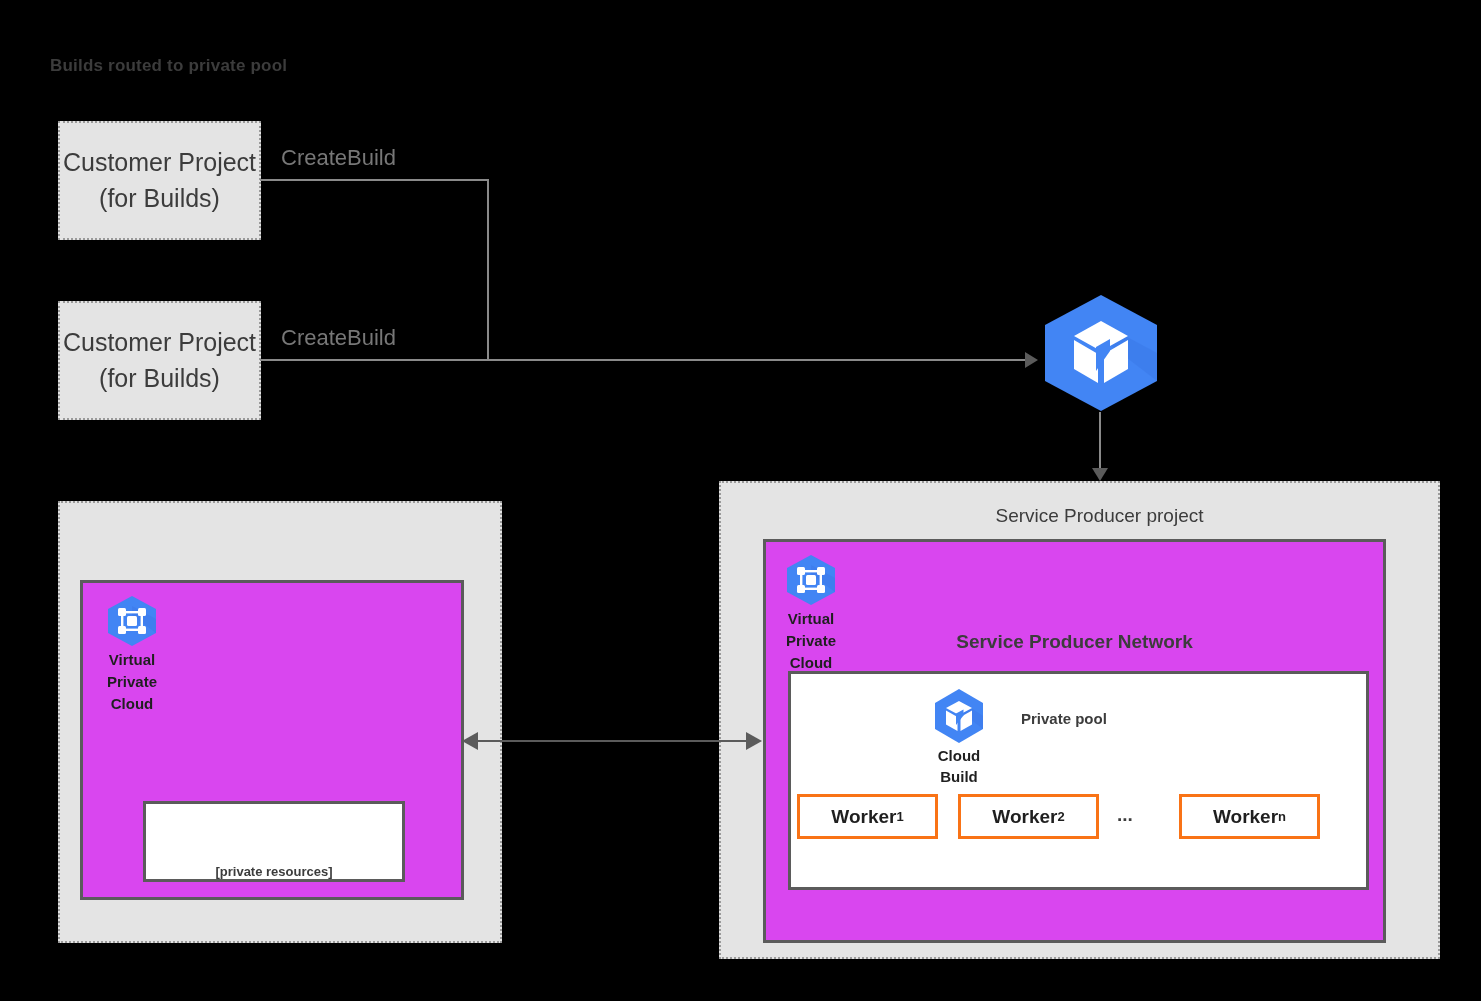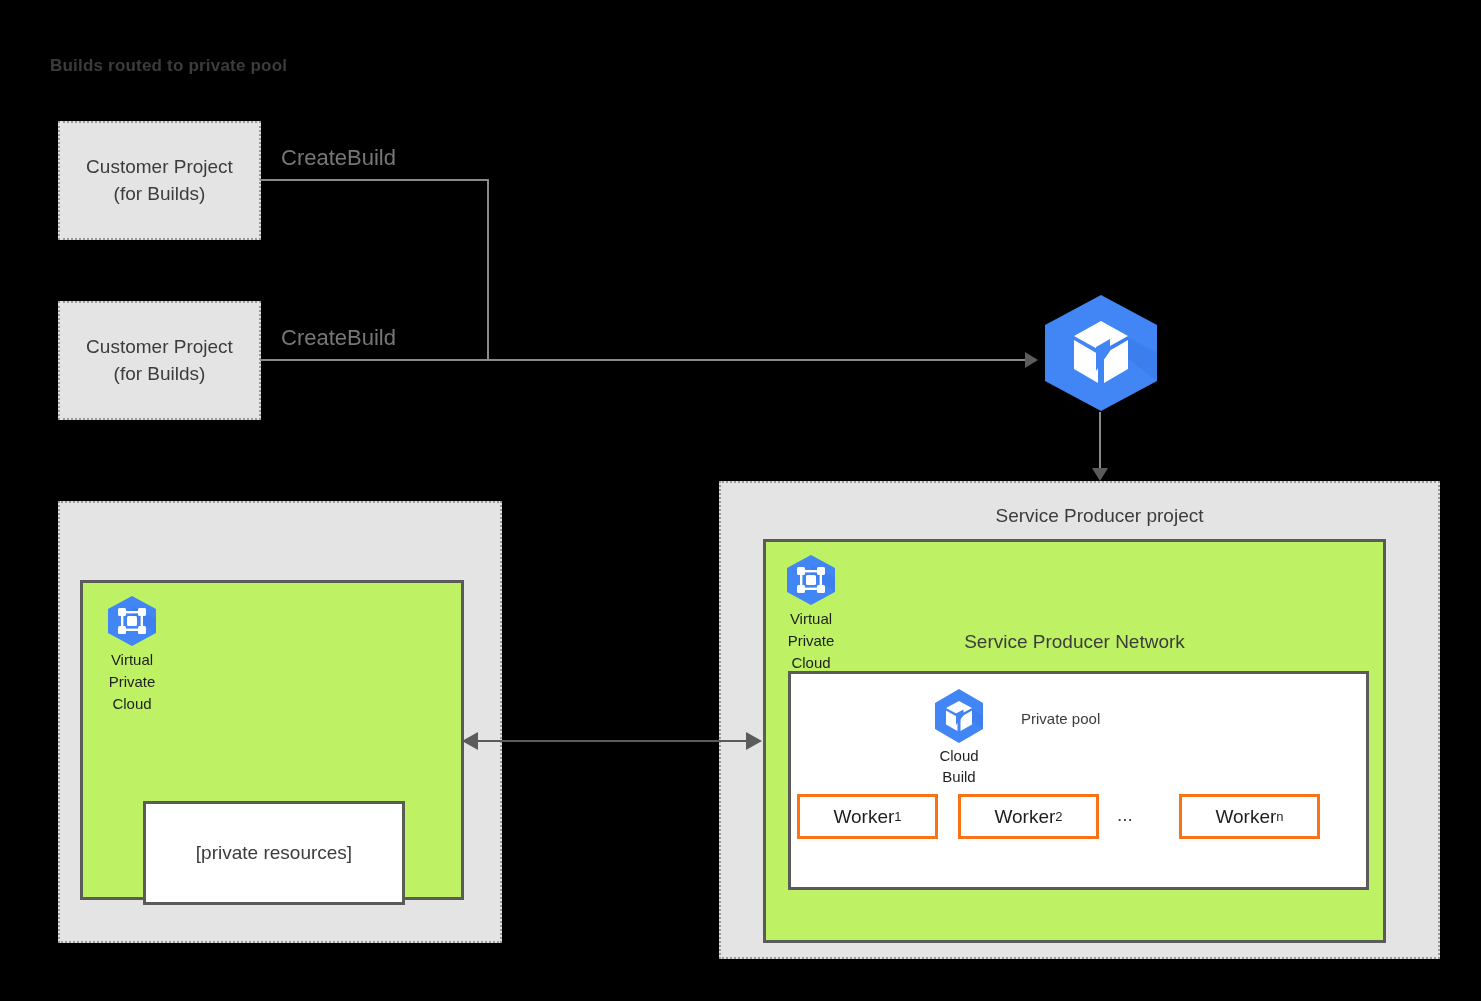--- a/index.html
+++ b/index.html
@@ -35,21 +35,21 @@
     border: 2px dotted #9a9a9a;
     display: flex;
     align-items: center;
     justify-content: center;
     text-align: center;
     color: #3c3c3c;
   }
   .cust-build-box {
     width: 203px;
     height: 119px;
-    font-size: 19px;
+    font-size: 25px;
     line-height: 1.42;
   }
   #customer-project-builds-1 { left: 58px;  top: 121px; }
   #customer-project-builds-2 { left: 58px;  top: 301px; }
 
   
   .createbuild-label {
     font-size: 22px;
     color: #777777;
     white-space: nowrap;
@@ -100,22 +100,23 @@
     color: #3c3c3c;
     white-space: nowrap;
   }
   #customer-private-pools-title { top: 22px; }
   #service-producer-title       { top: 22px; }
 
   
   .network-box {
     box-sizing: border-box;
     position: absolute;
-    background: #bef264;
+    background: #d946ef;
     border: 3px solid #5b5b5b;
+    font-weight: bold;
   }
   #customers-network-box    { left: 20px; top: 77px;  width: 384px; height: 320px; }
   #service-producer-network-box { left: 42px; top: 56px; width: 623px; height: 404px; }
 
   .network-title {
     position: absolute;
     width: 100%;
     text-align: center;
     font-size: 19px;
     color: #3c3c3c;
@@ -136,25 +137,25 @@
     line-height: 1.45;
     color: #1f1f1f;
     margin-top: 2px;
   }
 
   
   #private-resources-box {
     box-sizing: border-box;
     position: absolute;
     left: 60px; top: 218px;
-    width: 262px; height: 104px;
+    width: 262px; height: 81px;
     background: #ffffff;
     border: 3px solid #5b5b5b;
-    display: flex; align-items: center; justify-content: center;
-    font-size: 19px;
+    display: flex; align-items: flex-end; justify-content: center;
+    font-size: 13px;
     color: #3c3c3c;
   }
 
   
   #private-pool-box {
     box-sizing: border-box;
     position: absolute;
     left: 22px; top: 129px;
     width: 581px; height: 219px;
     background: #ffffff;

